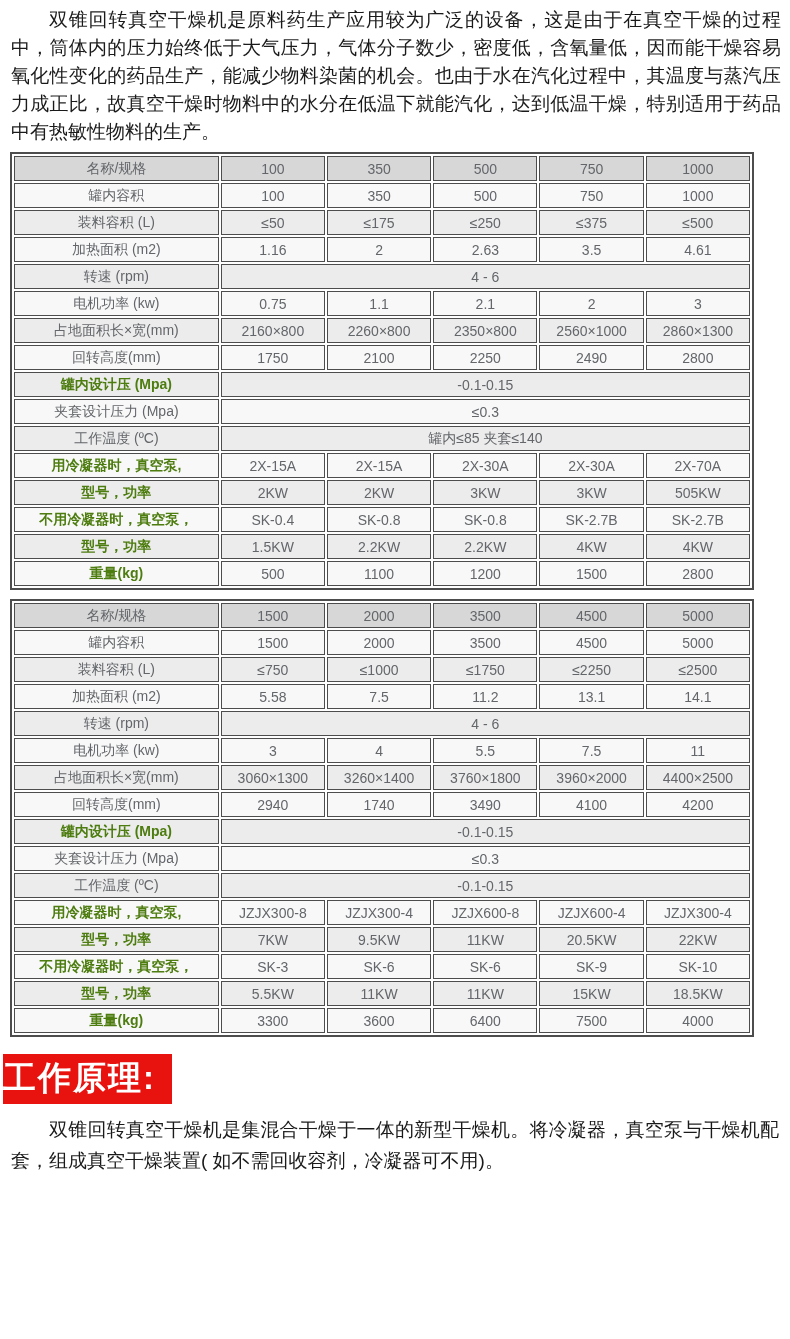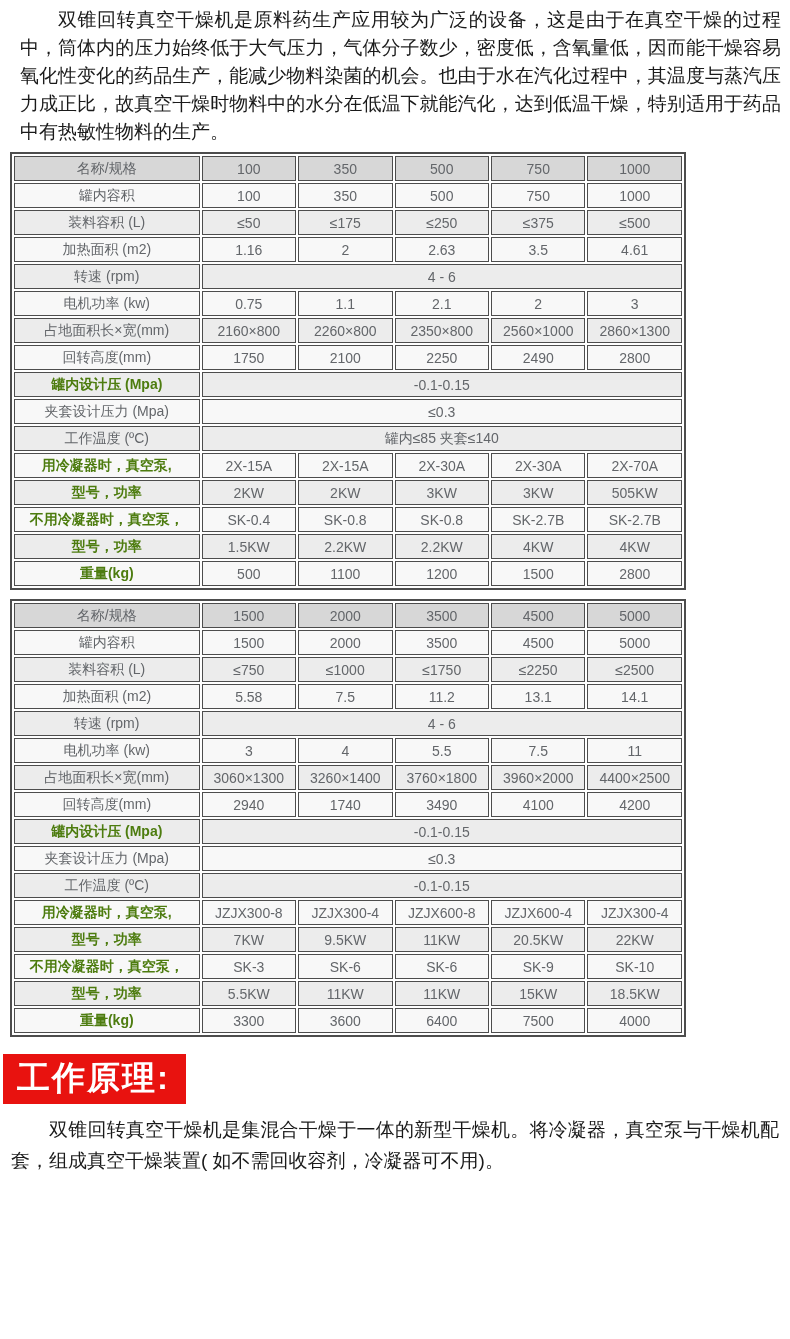--- a/index.html
+++ b/index.html
@@ -17,25 +17,25 @@
     width:790px;
     font-family:"Liberation Sans","DejaVu Sans",sans-serif;
     color:var(--ink);
   }
   .page{width:790px;padding:4px 0 10px 0;}
   .intro{
     font-size:19px;
     line-height:28px;
     text-indent:2em;
     text-align:justify;
-    padding:2px 9px 6px 20px;
+    padding:2px 9px 6px 11px;
     color:var(--ink);
   }
   table.spec-table{
-    width:676px;
+    width:744px;
     margin:0 10px 9px 10px;
     border-collapse:separate;
     border-spacing:2px;
     border:2px solid var(--border-c);
     background:#ffffff;
     table-layout:fixed;
   }
   table.spec-table td{
     border:1px solid var(--border-c);
     height:25px;
@@ -46,21 +46,21 @@
     background:var(--even-bg);
     overflow:hidden;
     white-space:nowrap;
   }
   table.spec-table tr:nth-child(odd) td{background:var(--odd-bg);}
   table.spec-table tr:first-child td{background:var(--hdr-bg);}
   table.spec-table tr.bold-label td.lbl{font-weight:bold;color:#4d7c0f;}
   .principle-heading{
     display:inline-block;
     margin:8px 0 10px 3px;
-    padding:5px 16px 7px 14px;
+    padding:5px 16px 7px 0;
     background:var(--red);
     color:#ffffff;
     font-size:33px;
     font-weight:bold;
     line-height:1.15;
     letter-spacing:2px;
   }
   .body-para{
     font-size:19px;
     line-height:31px;

